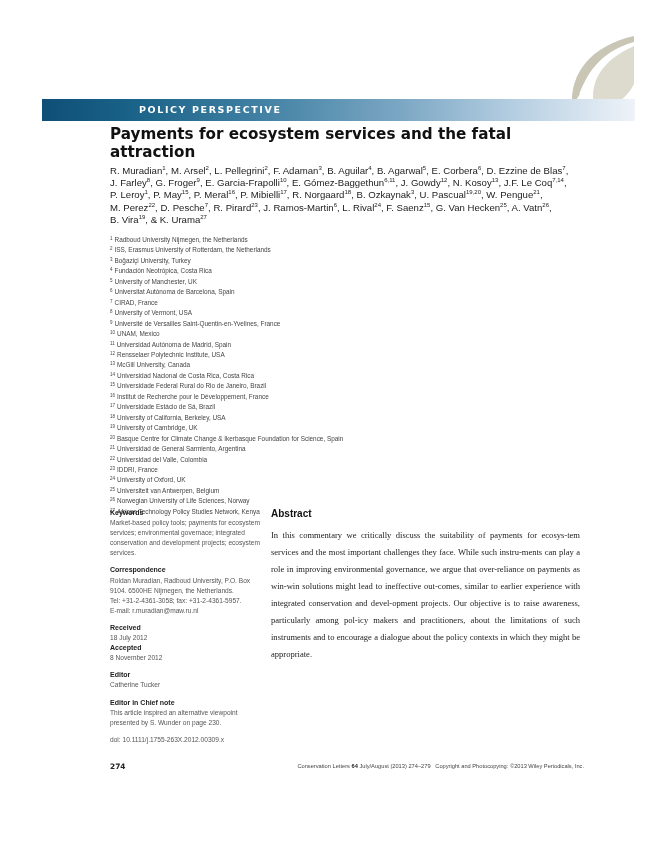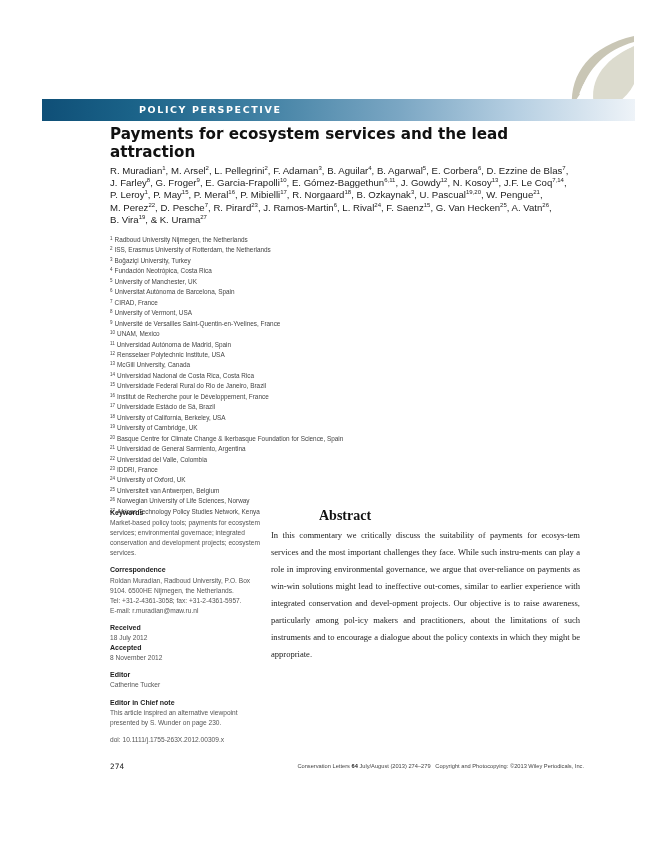--- a/index.html
+++ b/index.html
@@ -42,31 +42,31 @@
       position: absolute; left: 110px; top: 508px; width: 155px;
       font-family: "Liberation Sans", sans-serif; font-size: 6.6px; line-height: 10.1px; color: #555;
     }
     .side .head { font-weight: bold; color: #222; font-size: 7px; }
     .side .block { margin-bottom: 7px; }
     .side .block.tight { margin-bottom: 0; }
     .side .doi { margin-top: 7px; }
 
     .abstract-head {
       position: absolute; left: 271px; top: 508px;
-      font-family: Liberation Serif, serif; font-weight: bold; font-size: 14px; color: #111; margin-left: 48px;
+      font-family: Liberation Sans, sans-serif; font-weight: bold; font-size: 10px; color: #111;
     }
     .abstract-body {
       position: absolute; left: 271px; top: 527px; width: 309px;
       font-family: "Liberation Serif", serif; font-size: 8.55px; line-height: 17px; color: #222;
       text-align: justify;
     }
 
     .footer-page {
       position: absolute; left: 110px; top: 762px;
-      font-family: "DejaVu Sans", sans-serif; font-weight: normal; font-size: 7.4px; color: #222;
+      font-family: "DejaVu Sans", sans-serif; font-weight: bold; font-size: 7.4px; color: #222;
     }
     .footer-cite {
       position: absolute; left: 264px; top: 763px; width: 320px; text-align: right;
       font-family: "Liberation Sans", sans-serif; font-size: 5.7px; color: #444; white-space: nowrap;
     }
     .footer-cite b { color: #222; }
   </style>
 </head>
 <body>
 
@@ -74,21 +74,21 @@
   <path d="M6 72 C4 40 24 12 68 2 L68 8 C40 16 22 34 14 60 Z" fill="#c9c6b5"></path>
   <path d="M30 78 C20 50 36 26 68 12 L68 50 C60 66 46 74 30 78 Z" fill="#dcdbce"></path>
   <path d="M14 60 C22 38 40 22 66 12" stroke="#ffffff" stroke-width="1.6" fill="none"></path>
 </svg>
 
 <div class="band">
   <span class="band-label">POLICY PERSPECTIVE</span>
 </div>
 
 <h1 class="title">
-  <span>Payments for ecosystem services and the lead attraction</span><br>
+  <span>Payments for ecosystem services and the fatal attraction</span><br>
 </h1>
 
 <div class="authors" id="authors"><span>R. Muradian</span><sup>1</sup>, <span>M. Arsel</span><sup>2</sup>, <span>L. Pellegrini</span><sup>2</sup>, <span>F. Adaman</span><sup>3</sup>, <span>B. Aguilar</span><sup>4</sup>, <span>B. Agarwal</span><sup>5</sup>, <span>E. Corbera</span><sup>6</sup>, <span>D. Ezzine de Blas</span><sup>7</sup>, <br><span>J. Farley</span><sup>8</sup>, <span>G. Froger</span><sup>9</sup>, <span>E. Garcia-Frapolli</span><sup>10</sup>, <span>E. Gómez-Baggethun</span><sup>6,11</sup>, <span>J. Gowdy</span><sup>12</sup>, <span>N. Kosoy</span><sup>13</sup>, <span>J.F. Le Coq</span><sup>7,14</sup>, <br><span>P. Leroy</span><sup>1</sup>, <span>P. May</span><sup>15</sup>, <span>P. Meral</span><sup>16</sup>, <span>P. Mibielli</span><sup>17</sup>, <span>R. Norgaard</span><sup>18</sup>, <span>B. Ozkaynak</span><sup>3</sup>, <span>U. Pascual</span><sup>19,20</sup>, <span>W. Pengue</span><sup>21</sup>, <br><span>M. Perez</span><sup>22</sup>, <span>D. Pesche</span><sup>7</sup>, <span>R. Pirard</span><sup>23</sup>, <span>J. Ramos-Martin</span><sup>6</sup>, <span>L. Rival</span><sup>24</sup>, <span>F. Saenz</span><sup>15</sup>, <span>G. Van Hecken</span><sup>25</sup>, <span>A. Vatn</span><sup>26</sup>, <br><span>B. Vira</span><sup>19</sup>, &amp; <span>K. Urama</span><sup>27</sup></div>
 
 <ul class="affils" id="affils">
     <li><sup>1</sup><span>Radboud University Nijmegen, the Netherlands</span></li>
     <li><sup>2</sup><span>ISS, Erasmus University of Rotterdam, the Netherlands</span></li>
     <li><sup>3</sup><span>Boğaziçi University, Turkey</span></li>
     <li><sup>4</sup><span>Fundación Neotrópica, Costa Rica</span></li>
     <li><sup>5</sup><span>University of Manchester, UK</span></li>

